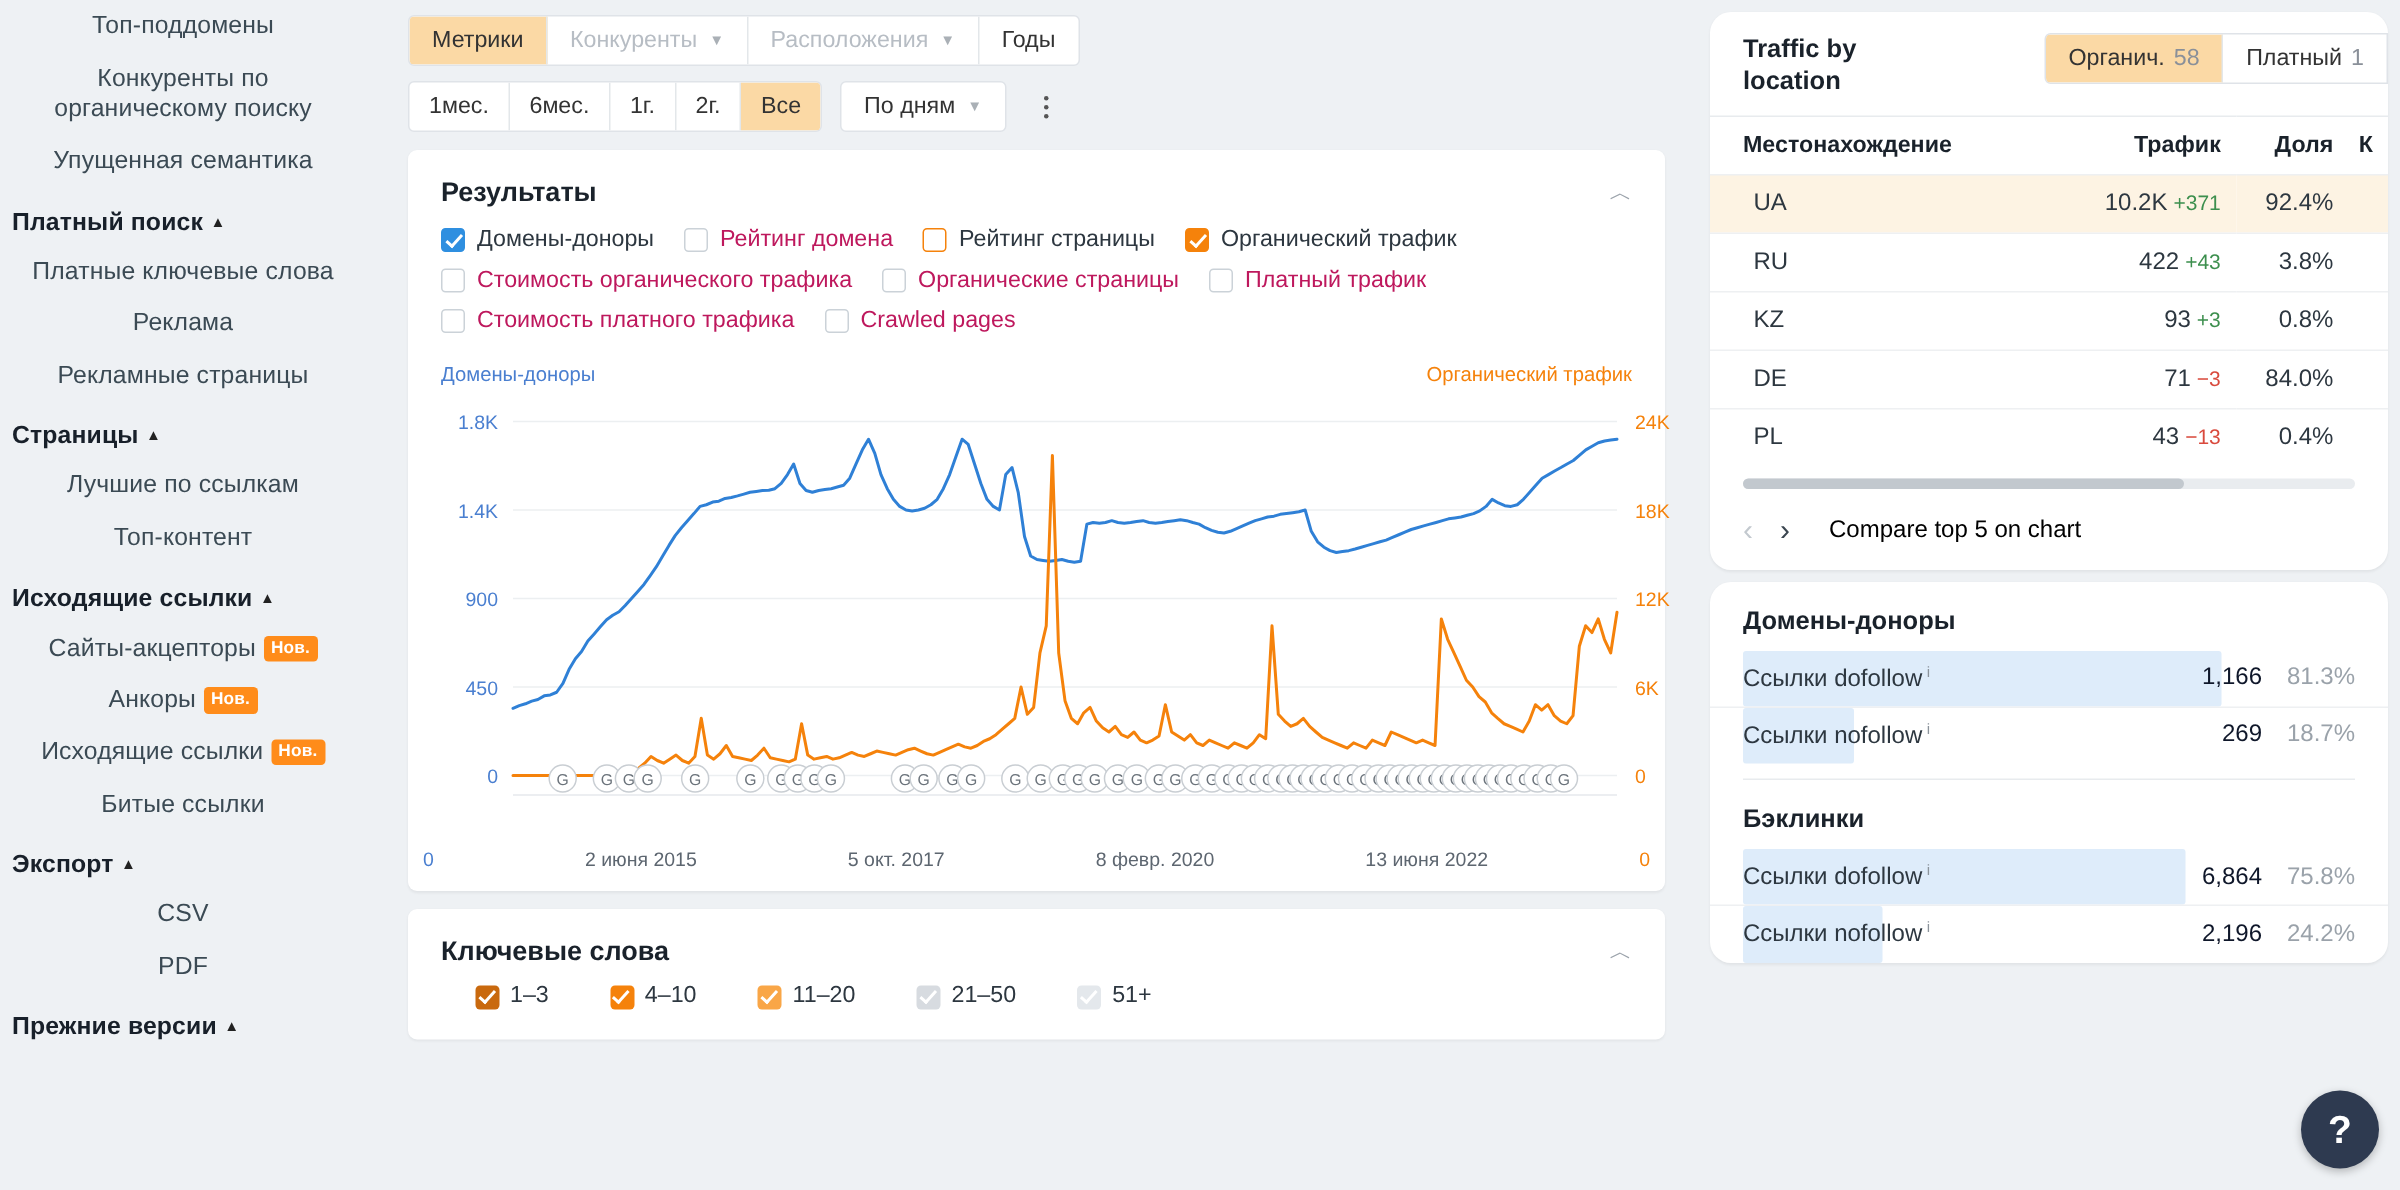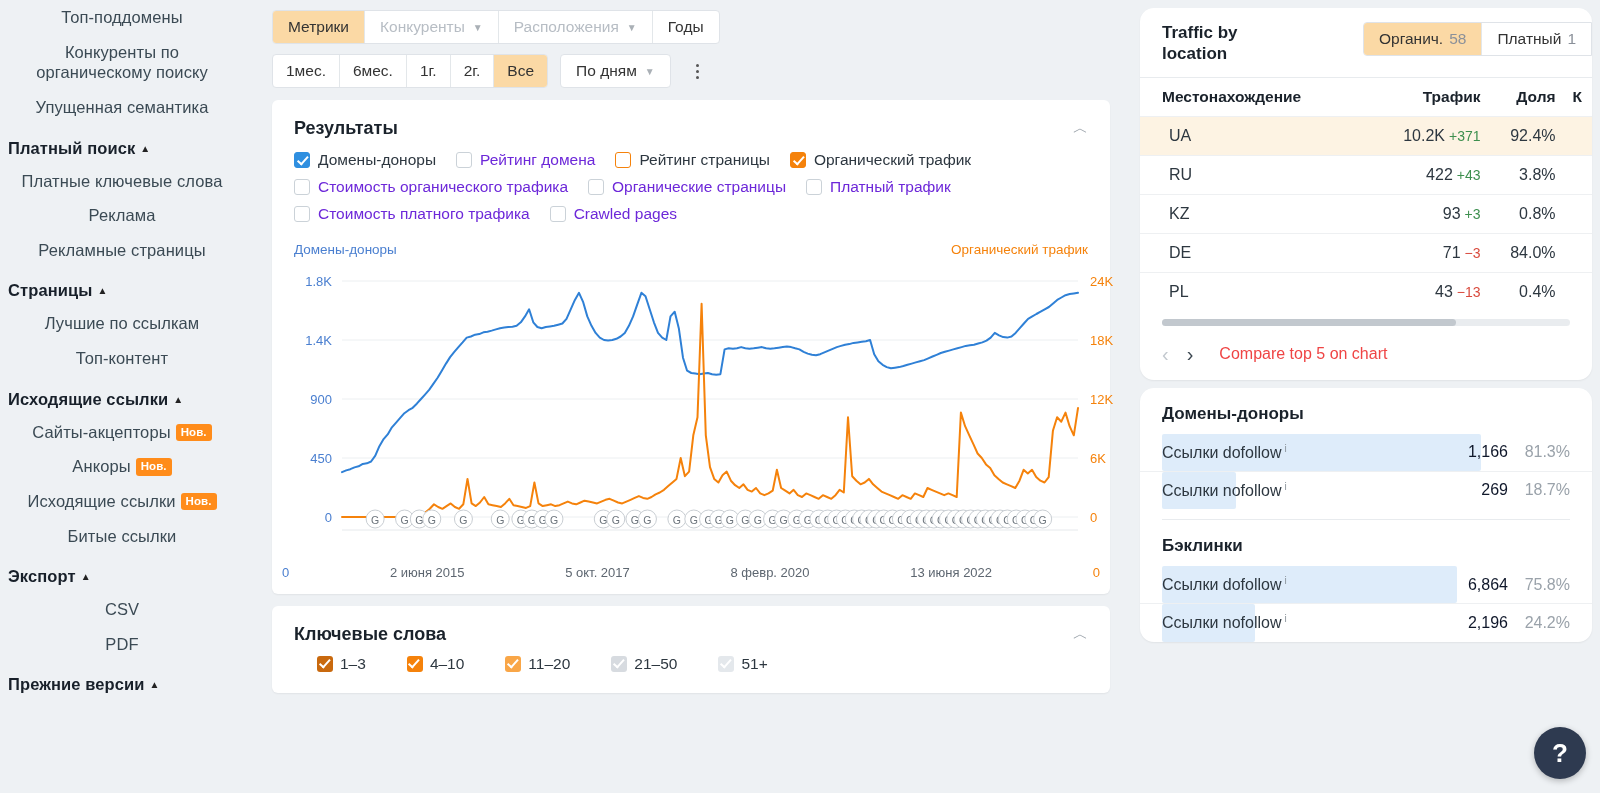--- a/index.html
+++ b/index.html
@@ -75,36 +75,36 @@
     background:#fff; margin-right:8px; flex:none; position:relative;
   }
   .cb.checked::after{
     content:""; position:absolute; left:4.6px; top:1.3px; width:4px; height:8.5px;
     border:solid #fff; border-width:0 2px 2px 0; transform:rotate(42deg);
   }
   .cb.blue{ background:#2f8fe0; border-color:#2f8fe0; }
   .cb.orange{ background:#f5820b; border-color:#f5820b; }
   .cb.ring-orange{ background:#fff; border-color:#f5820b; }
   .cb-label{ font-size:15.5px; color:#2d3740; }
-  .cb-label.dim{ color:#6d28d9; }
+  .cb-label.dim{ color:#be185d; }
 
   
   .chart-legend{ display:flex; justify-content:space-between; padding:4px 22px 0 22px; }
   .legend-left{ color:#4a7fd0; font-size:13.5px; }
   .legend-right{ color:#f5820b; font-size:13.5px; }
   .chart-box{ position:relative; height:300px; margin:6px 14px 0 14px; }
   .chart-box svg{ display:block; }
   .xaxis-row{
     display:flex; justify-content:space-between; padding:2px 10px 14px 10px;
     font-size:13px; color:#5d6670;
   }
   .xaxis-row span{ white-space:nowrap; }
 
   .kw-wrap{ padding:6px 22px 20px 22px; display:flex; align-items:center; }
-  .kw-item{ display:flex; align-items:center; margin-right:18px; cursor:pointer;padding-left:23px;}
+  .kw-item{ display:flex; align-items:flex-end; margin-right:18px; cursor:pointer;padding-left:23px;}
   .kw-box{ width:16px; height:16px; border-radius:3px; margin-right:7px; position:relative; flex:none;}
   .kw-box::after{
     content:""; position:absolute; left:4.6px; top:1.3px; width:4px; height:8.5px;
     border:solid #fff; border-width:0 2px 2px 0; transform:rotate(42deg);
   }
   .kw-label{ font-size:15.5px; color:#2d3740; }
 
   
   #right{
     position:absolute; left:1132px; top:0; width:468px; height:793px;
@@ -129,21 +129,21 @@
   .loc-table tr.hl td{ background:#fdf3e3; }
   .chg-up{ color:#3d8f4e; font-size:14px; margin-left:4px;}
   .chg-dn{ color:#d94a3d; font-size:14px; margin-left:4px;}
   .hscroll{ padding:8px 22px 4px 22px; }
   .hscroll .bar{ height:7px; background:#e9ecef; border-radius:4px; position:relative;}
   .hscroll .thumb{ position:absolute; left:0; top:0; height:7px; width:72%;
                    background:#c2c8ce; border-radius:4px;}
   .pager{ display:flex; align-items:center; padding:14px 22px 16px 22px; gap:18px;}
   .pg-arrow{ font-size:20px; color:#3b4650; cursor:pointer; line-height:1;}
   .pg-arrow.dis{ color:#c3c9cf; }
-  .pg-text{ font-size:16px; color:#ef4444; margin-left:8px; }
+  .pg-text{ font-size:16px; color:#000000; margin-left:8px; }
 
   .blk-title{ font-size:17px; font-weight:bold; color:#1a222b; padding:16px 22px 10px 22px;}
   .bar-row{ position:relative; padding:9px 22px; display:flex; align-items:center;
             border-top:1px solid #eef0f2;}
   .bar-row.first{ border-top:none; }
   .bar-fill{ position:absolute; left:22px; top:0; bottom:0; background:#deecfa; border-radius:2px; }
   .bar-lab{ position:relative; font-size:16px; color:#2d3740; flex:1; }
   .bar-lab sup{ font-size:10px; color:#8b939b; margin-left:3px; }
   .bar-val{ position:relative; font-size:16px; color:#0f172a; text-align:right; width:72px; }
   .bar-pct{ position:relative; font-size:16px; color:#9aa2aa; text-align:right; width:62px; }

